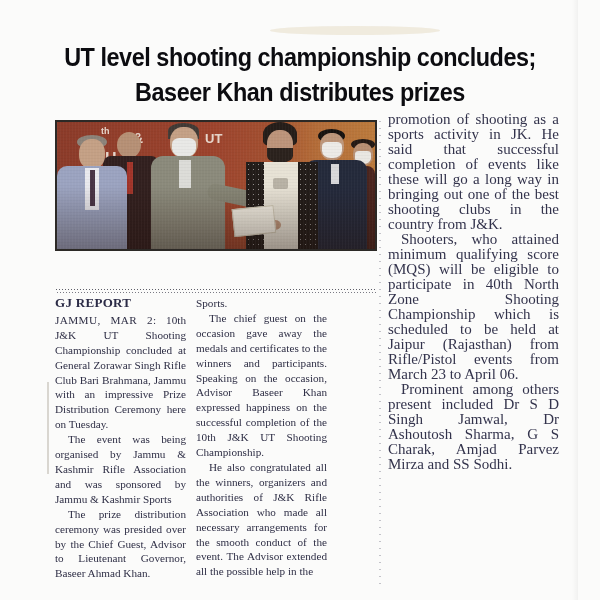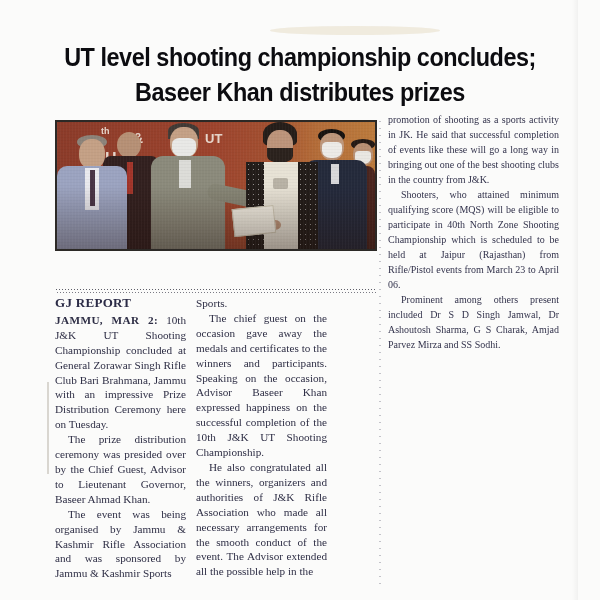--- a/index.html
+++ b/index.html
@@ -43,23 +43,23 @@
   .vdots{position:absolute;left:379px;top:118px;width:2px;height:466px;opacity:.5;
          background-image:radial-gradient(circle,#8b8b98 .7px,rgba(0,0,0,0) 1px);
          background-size:2px 7px;background-repeat:repeat-y;}
 
   
   .col{position:absolute;font-family:"Liberation Serif",serif;color:#2e2e45;text-align:justify;}
   .col p{margin:0;text-indent:13px;}
   .col p.noindent{text-indent:0;}
   #col1{left:55px;top:296px;width:131px;font-size:11.2px;line-height:14.9px;}
   #col2{left:196px;top:296px;width:131px;font-size:11.2px;line-height:14.9px;}
-  #col3{left:388px;top:112px;width:171px;font-size:10px;line-height:15px;color:#33334c;}
+  #col3{left:388px;top:112px;width:171px;font-size:15px;line-height:15px;color:#33334c;}
   .byline{font-weight:bold;font-size:13px;letter-spacing:.3px;color:#2b2b46;margin-bottom:2px;}
-  .dl{font-weight:bold;letter-spacing:.4px;}
+  .dl{font-weight:normal;letter-spacing:.4px;}
 </style>
 </head>
 <body>
 
 <div class="page">
 
   <div class="streak"></div>
   <div class="edge-left"></div>
   <div class="edge-right"></div>
 
@@ -133,22 +133,22 @@
     <div class="grain"></div>
   </div>
 
 
   <div class="dotrule"></div>
   <div class="vdots"></div>
 
   <div class="col" id="col1">
     <div class="byline">GJ REPORT</div>
     <p class="noindent"><b class="dl">JAMMU, MAR 2:</b> <span>10th J&amp;K UT Shooting Championship concluded at General Zorawar Singh Rifle Club Bari Brahmana, Jammu with an impressive Prize Distribution Ceremony here on Tuesday.</span></p>
+    <p>The event was being organised by Jammu &amp; Kashmir Rifle Association and was sponsored by Jammu &amp; Kashmir Sports</p>
     <p>The prize distribution ceremony was presided over by the Chief Guest, Advisor to Lieutenant Governor, Baseer Ahmad Khan.</p>
-    <p>The event was being organised by Jammu &amp; Kashmir Rifle Association and was sponsored by Jammu &amp; Kashmir Sports</p>
   </div>
 
   <div class="col" id="col2">
     <p class="noindent">Sports.</p>
     <p>The chief guest on the occasion gave away the medals and certificates to the winners and participants. Speaking on the occasion, Advisor Baseer Khan expressed happiness on the successful completion of the 10th J&amp;K UT Shooting Championship.</p>
     <p>He also congratulated all the winners, organizers and authorities of J&amp;K Rifle Association who made all necessary arrangements for the smooth conduct of the event. The Advisor extended all the possible help in the</p>
   </div>
 
   <div class="col" id="col3">
     <p class="noindent">promotion of shooting as a sports activity in JK. He said that successful completion of events like these will go a long way in bringing out one of the best shooting clubs in the country from J&amp;K.</p>

